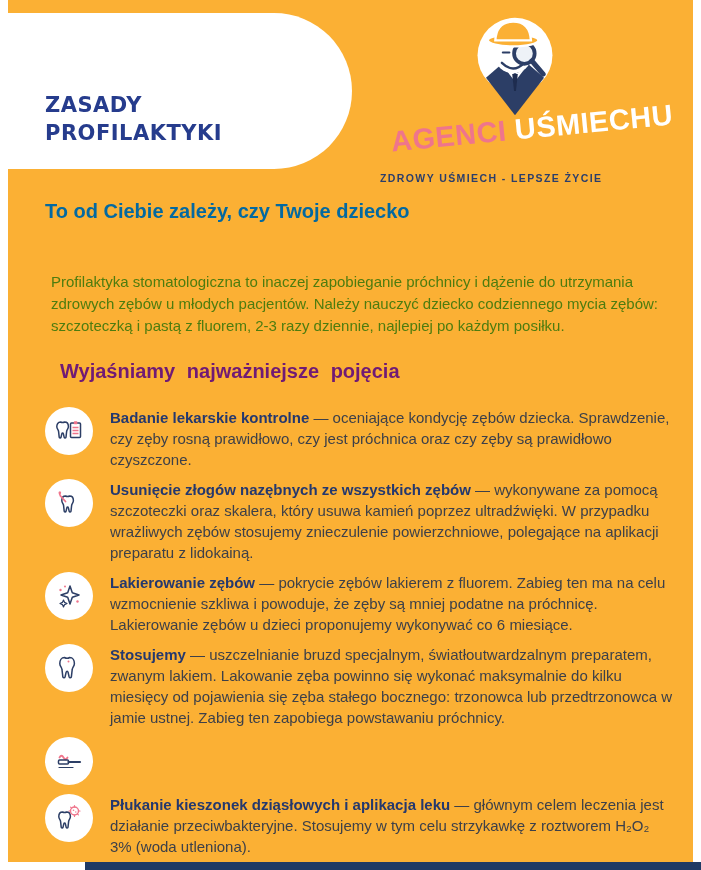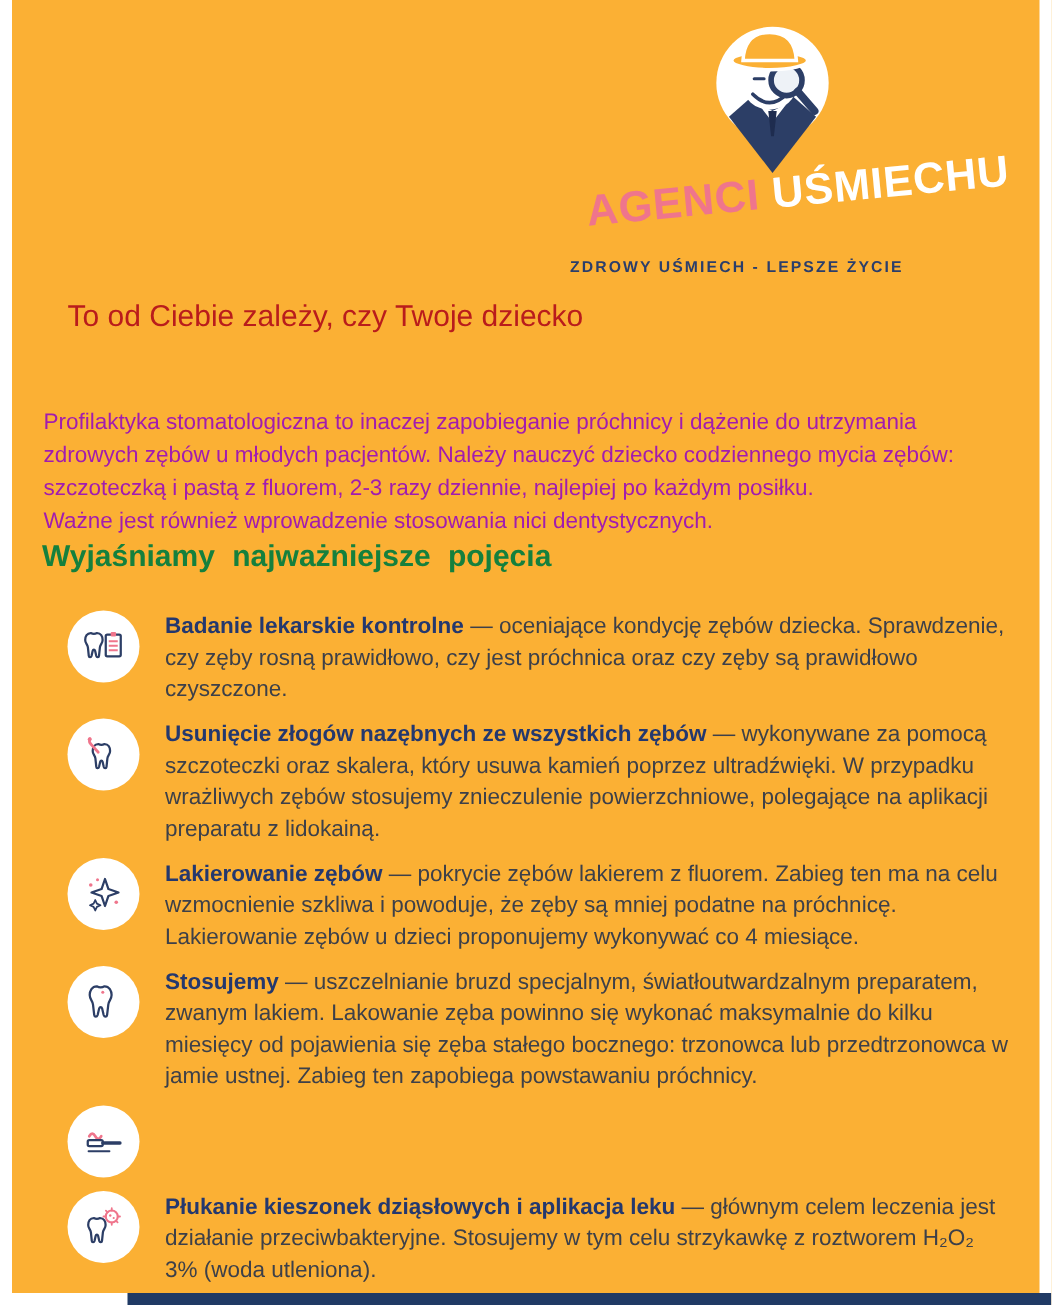--- a/index.html
+++ b/index.html
@@ -19,47 +19,53 @@
   .logo-character{position:absolute;left:88px;top:2px;width:94px;height:103px;}
   .logo-wordmark{position:absolute;left:2px;top:98px;width:300px;text-align:center;white-space:nowrap;
                  transform:rotate(-5.5deg);font-weight:bold;font-size:29px;letter-spacing:0.5px;
                  font-family:"Liberation Sans",sans-serif;}
   .wm-primary{color:#EF758C;}
   .wm-secondary{color:#ffffff;}
   .logo-tagline{position:absolute;left:0;top:158px;width:304px;
                 font-weight:bold;font-size:10.5px;letter-spacing:1.4px;color:#2B3E6B;}
 
   
-  .headline{position:absolute;left:45px;top:197px;font-weight:normal;font-size:20px;line-height:28px;
-            color:#b91c1c;text-align:right;}
-  .intro{position:absolute;left:29px;top:271px;width:628px;font-size:15px;line-height:22px;color:#a21caf;}
+  .headline{position:absolute;left:45px;top:197px;font-weight:bold;font-size:20px;line-height:28px;
+            color:#0369a1;text-align:right;}
+  .intro{position:absolute;left:51px;top:271px;width:628px;font-size:15px;line-height:22px;color:#4d7c0f;}
   .intro p{margin:0;}
 
-  .section-title{position:absolute;left:28px;top:360px;font-weight:bold;font-size:20px;
-                 color:#15803d;word-spacing:6px;}
+  .section-title{position:absolute;left:60px;top:360px;font-weight:bold;font-size:20px;
+                 color:#701a75;word-spacing:6px;}
 
   
   .glossary{position:absolute;left:45px;top:407px;width:632px;}
   .g-item{display:flex;gap:17px;margin-bottom:9px;}
   .g-icon{flex:0 0 48px;width:48px;height:48px;background:#ffffff;border-radius:50%;
           display:flex;align-items:center;justify-content:center;}
   .g-icon svg{display:block;}
   .g-text{font-size:15px;line-height:21px;color:#3D4049;width:564px;}
   .g-term{font-weight:bold;color:#24386E;}
 
   
   .bottom-strip{position:absolute;left:0;top:862px;width:701px;height:8px;background:#ffffff;}
   .footer-bar{position:absolute;left:85px;top:862px;width:616px;height:8px;background:#203A64;}
 </style>
 </head>
 <body>
 
 <div class="page">
   <div class="orange-bg"></div>
 
+  <div class="header-card">
+    <div class="header-title">
+      <div>ZASADY</div>
+      <div>PROFILAKTYKI</div>
+    </div>
+  </div>
 
   <div class="logo">
     <div class="logo-character">
       <svg viewBox="0 0 100 110" width="94" height="103">
         <circle cx="50" cy="42" r="40" fill="#ffffff"></circle>
         <path d="M19,66 L50,106 L81,66 L65,52 L35,52 Z" fill="#2C3E66"></path>
         <path d="M40,57 L50,70 L60,57 L50,62 Z" fill="#ffffff"></path>
         <path d="M47,62 L53,62 L51,80 L49,80 Z" fill="#1E2C4F"></path>
         <ellipse cx="48" cy="44" rx="19" ry="17" fill="#ffffff"></ellipse>
         <path d="M36,50 Q48,62 60,50" stroke="#2C3E66" stroke-width="2.5" fill="none" stroke-linecap="round"></path>
@@ -76,21 +82,20 @@
     </div>
     <div class="logo-tagline">ZDROWY UŚMIECH - LEPSZE ŻYCIE</div>
   </div>
 
   <div class="headline">
     <div>To od Ciebie zależy, czy Twoje dziecko</div>
   </div>
 
   <div class="intro">
     <p>Profilaktyka stomatologiczna to inaczej zapobieganie próchnicy i dążenie do utrzymania zdrowych zębów u młodych pacjentów. Należy nauczyć dziecko codziennego mycia zębów: szczoteczką i pastą z fluorem, 2-3 razy dziennie, najlepiej po każdym posiłku.</p>
-    <p>Ważne jest również wprowadzenie stosowania nici dentystycznych.</p>
   </div>
 
   <div class="section-title">Wyjaśniamy najważniejsze pojęcia</div>
 
   <div class="glossary">
 
     <div class="g-item">
       <div class="g-icon">
         <svg viewBox="0 0 32 32" width="32" height="32">
           <path d="M7.5,7 C5,7 3.8,9.4 3.8,11.6 C3.8,14 5.4,14.6 5.6,16.6 L6.2,22.2 C6.3,23.3 7.7,23.4 8,22.3 L8.8,18.9 C9.1,17.8 10.1,17.8 10.4,18.9 L11.2,22.3 C11.5,23.4 12.9,23.3 13,22.2 L13.6,16.6 C13.8,14.6 15.4,14 15.4,11.6 C15.4,9.4 14.2,7 11.7,7 C10.4,7.7 8.8,7.7 7.5,7 Z" fill="none" stroke="#2C3E66" stroke-width="1.5"></path>
@@ -124,21 +129,21 @@
         <svg viewBox="0 0 32 32" width="32" height="32">
           <path d="M17,6 L19.3,12.7 L26,15 L19.3,17.3 L17,24 L14.7,17.3 L8,15 L14.7,12.7 Z" fill="none" stroke="#2C3E66" stroke-width="1.5" stroke-linejoin="round"></path>
           <path d="M10.5,20 L11.6,22.4 L14,23.5 L11.6,24.6 L10.5,27 L9.4,24.6 L7,23.5 L9.4,22.4 Z" fill="none" stroke="#2C3E66" stroke-width="1.2" stroke-linejoin="round"></path>
           <circle cx="7.5" cy="10" r="1.2" fill="#EF758C"></circle>
           <circle cx="12" cy="6.5" r="1" fill="#EF758C"></circle>
           <circle cx="24.5" cy="21.5" r="1.2" fill="#EF758C"></circle>
         </svg>
       </div>
       <div class="g-text">
         <span class="g-term">Lakierowanie zębów</span>
-        <span>— pokrycie zębów lakierem z fluorem. Zabieg ten ma na celu wzmocnienie szkliwa i powoduje, że zęby są mniej podatne na próchnicę. Lakierowanie zębów u dzieci proponujemy wykonywać co 4 miesiące.</span>
+        <span>— pokrycie zębów lakierem z fluorem. Zabieg ten ma na celu wzmocnienie szkliwa i powoduje, że zęby są mniej podatne na próchnicę. Lakierowanie zębów u dzieci proponujemy wykonywać co 6 miesiące.</span>
       </div>
     </div>
 
     <div class="g-item">
       <div class="g-icon">
         <svg viewBox="0 0 32 32" width="32" height="32">
           <path d="M11.5,5.5 C8.3,5.5 6.8,8.6 6.8,11.4 C6.8,14.4 8.8,15.2 9,17.7 L9.8,24.6 C9.9,26 11.7,26.1 12.1,24.7 L13.1,20.4 C13.5,19 14.7,19 15.1,20.4 L16.1,24.7 C16.5,26.1 18.3,26 18.4,24.6 L19.2,17.7 C19.4,15.2 21.4,14.4 21.4,11.4 C21.4,8.6 19.9,5.5 16.7,5.5 C15.1,6.4 13.1,6.4 11.5,5.5 Z" fill="none" stroke="#2C3E66" stroke-width="1.5"></path>
           <circle cx="15.5" cy="9.5" r="1" fill="#EF758C"></circle>
         </svg>
       </div>

